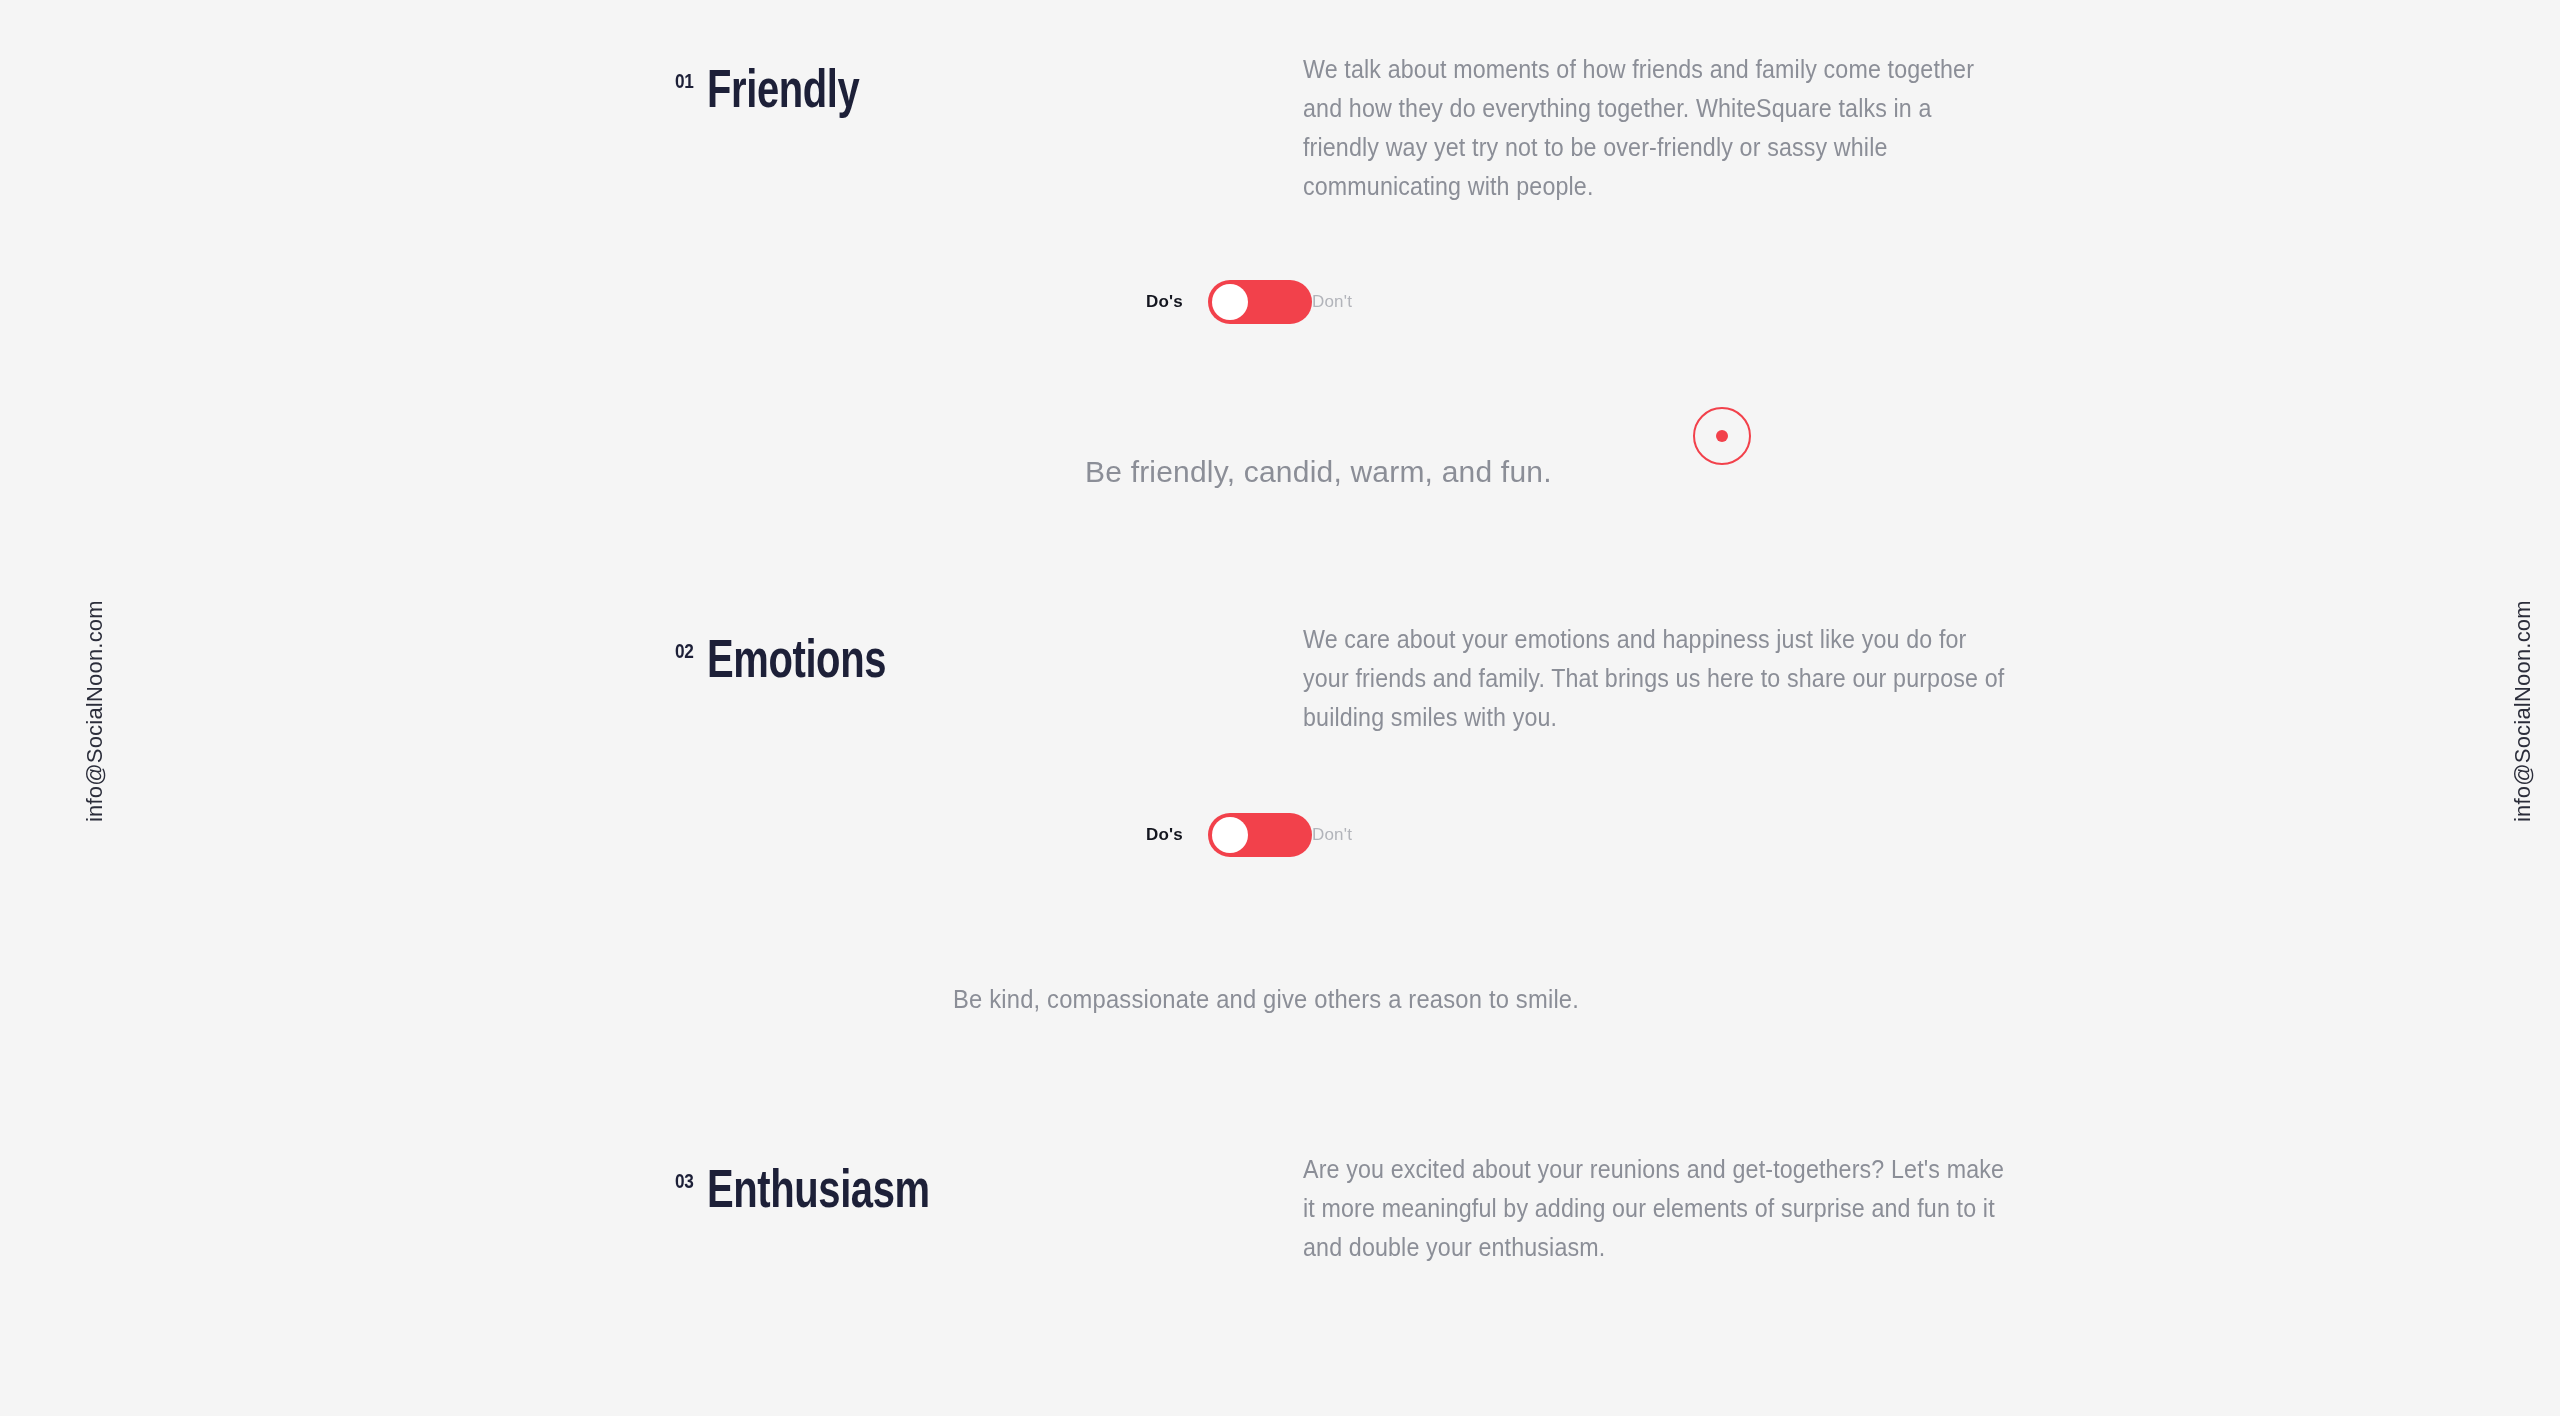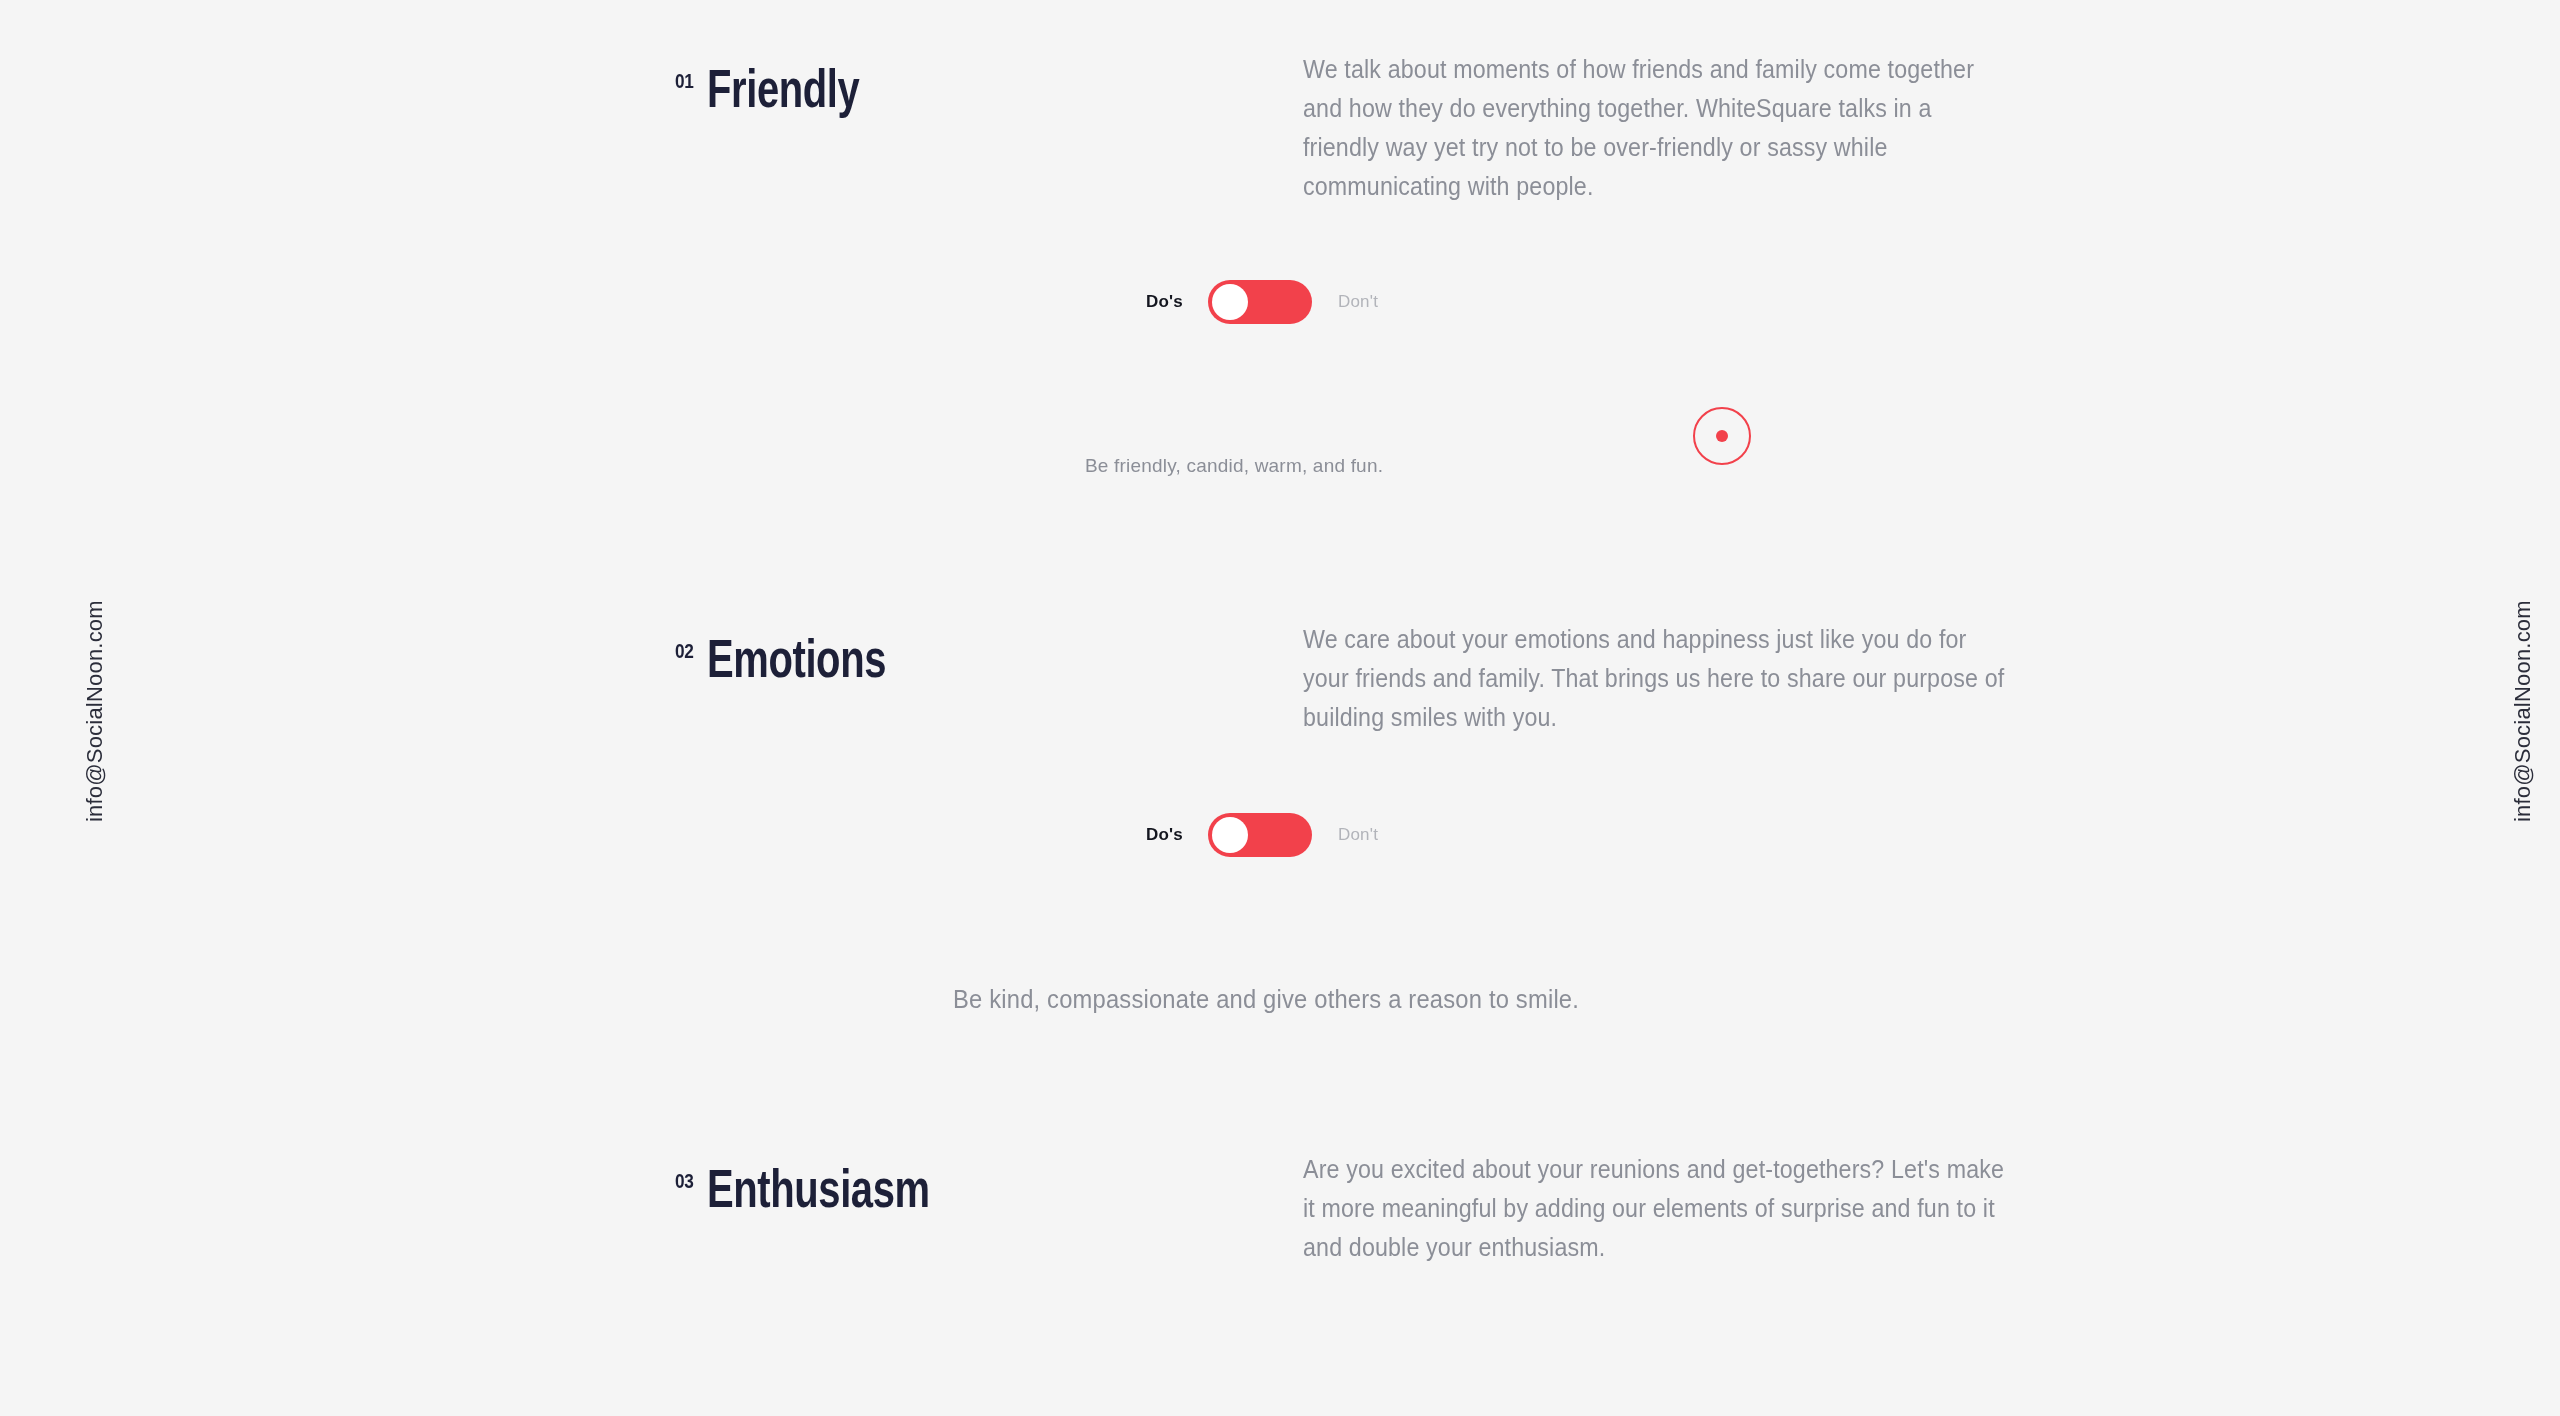--- a/index.html
+++ b/index.html
@@ -116,21 +116,20 @@
     letter-spacing: 0.2px;
     white-space: nowrap;
   }
   .toggle-label.on {
     color: #14161f;
     font-weight: bold;
   }
   .toggle-label.off {
     color: #b2b4ba;
     font-weight: normal;
-    margin-left: 26px;
   }
 
   .switch {
     position: relative;
     width: 104px;
     height: 44px;
     border-radius: 22px;
     background: #f2414b;
     margin-left: 25px;
     flex: 0 0 auto;
@@ -141,21 +140,21 @@
     top: 4px;
     width: 36px;
     height: 36px;
     border-radius: 50%;
     background: #ffffff;
   }
 
   
   .caption {
     position: absolute;
-    font-size: 19px;
+    font-size: 30px;
     color: #8b8e97;
     white-space: nowrap;
     letter-spacing: 0.2px;
   }
   .caption-1 {
     left: 1085px;
     top: 455px;
     font-family: "Liberation Sans", sans-serif;
   }
   .caption-2 {

